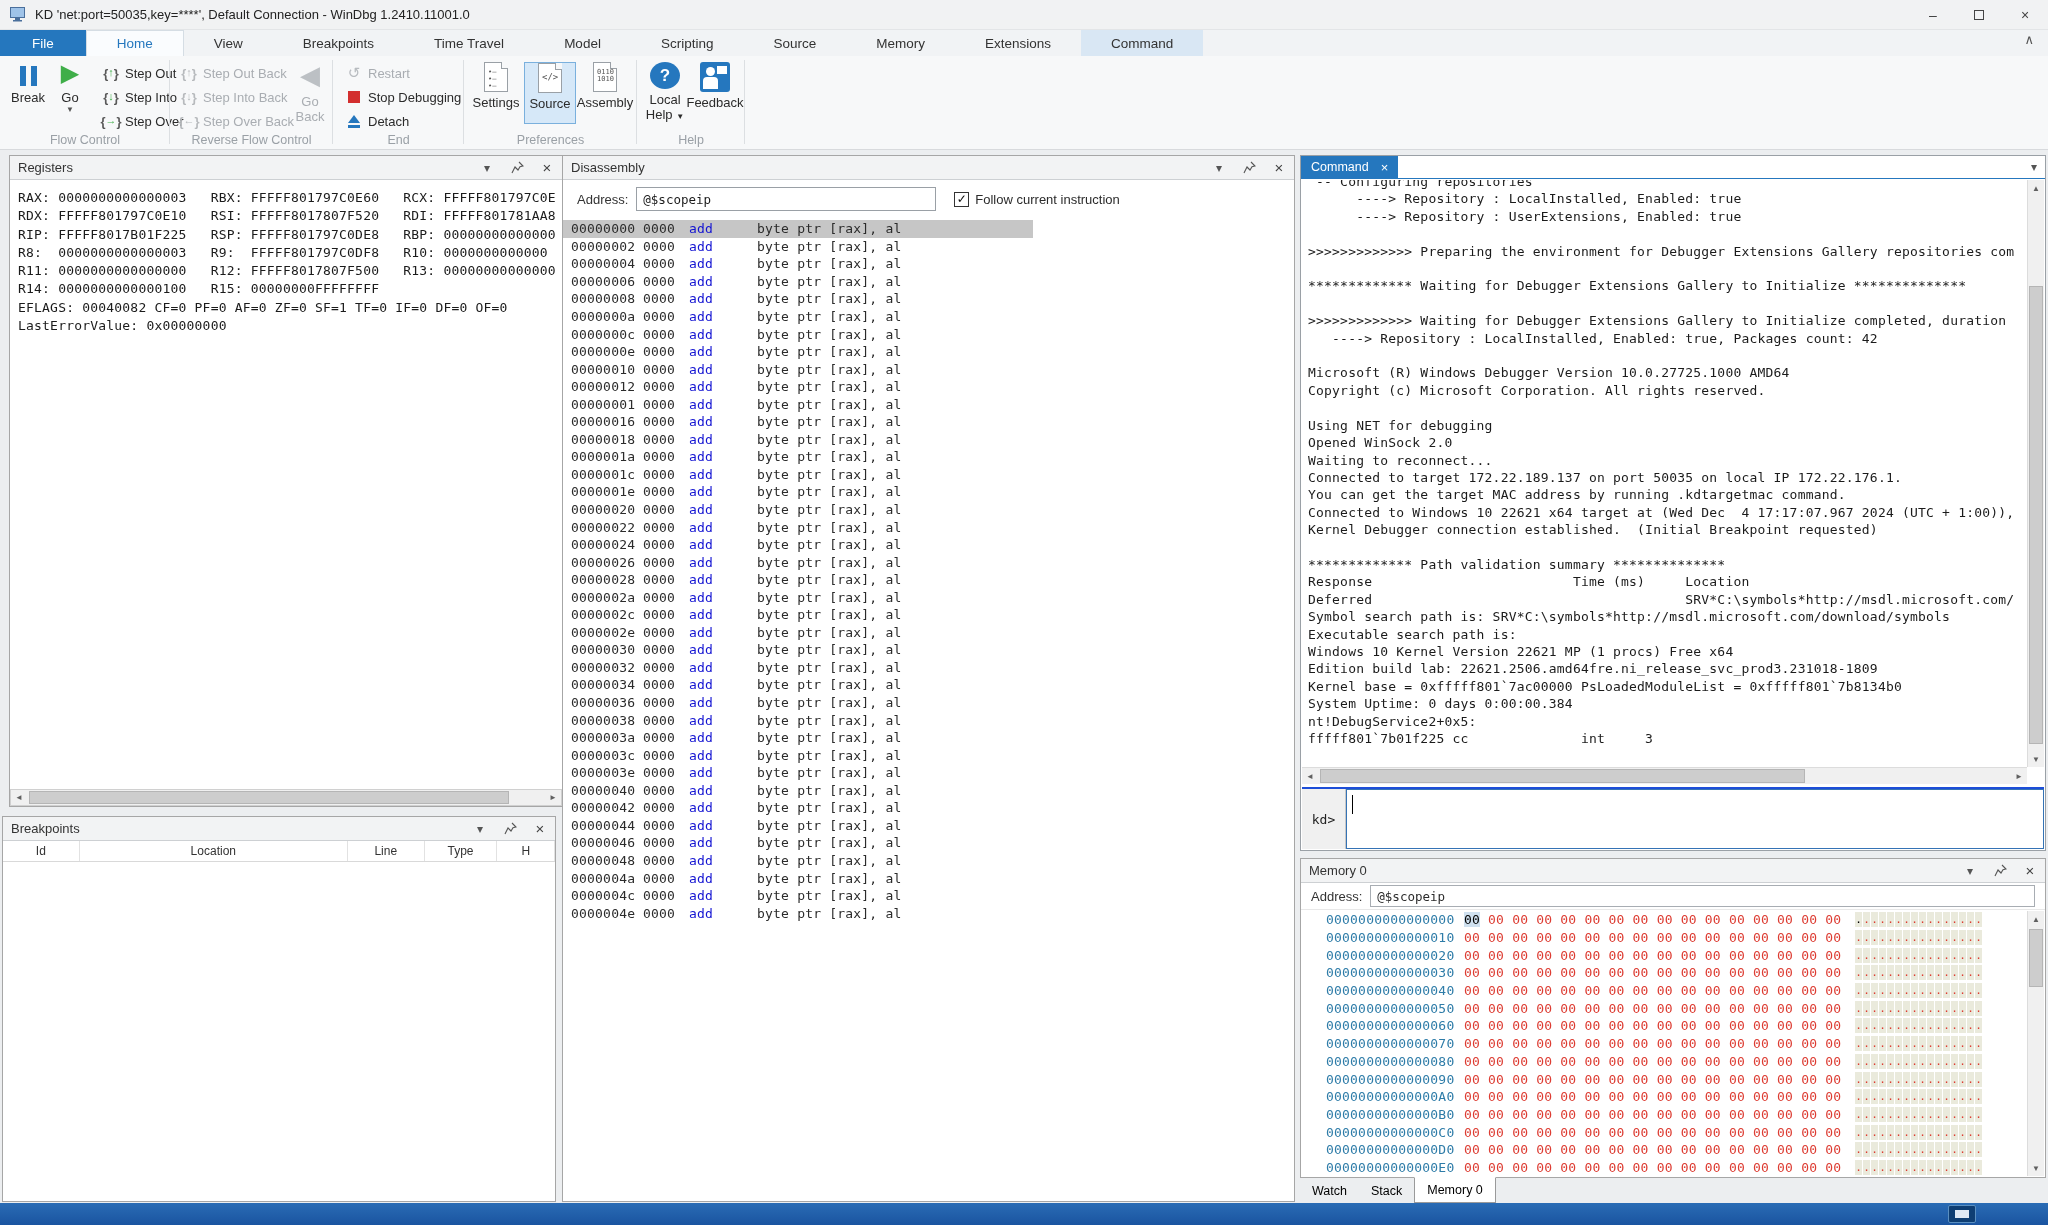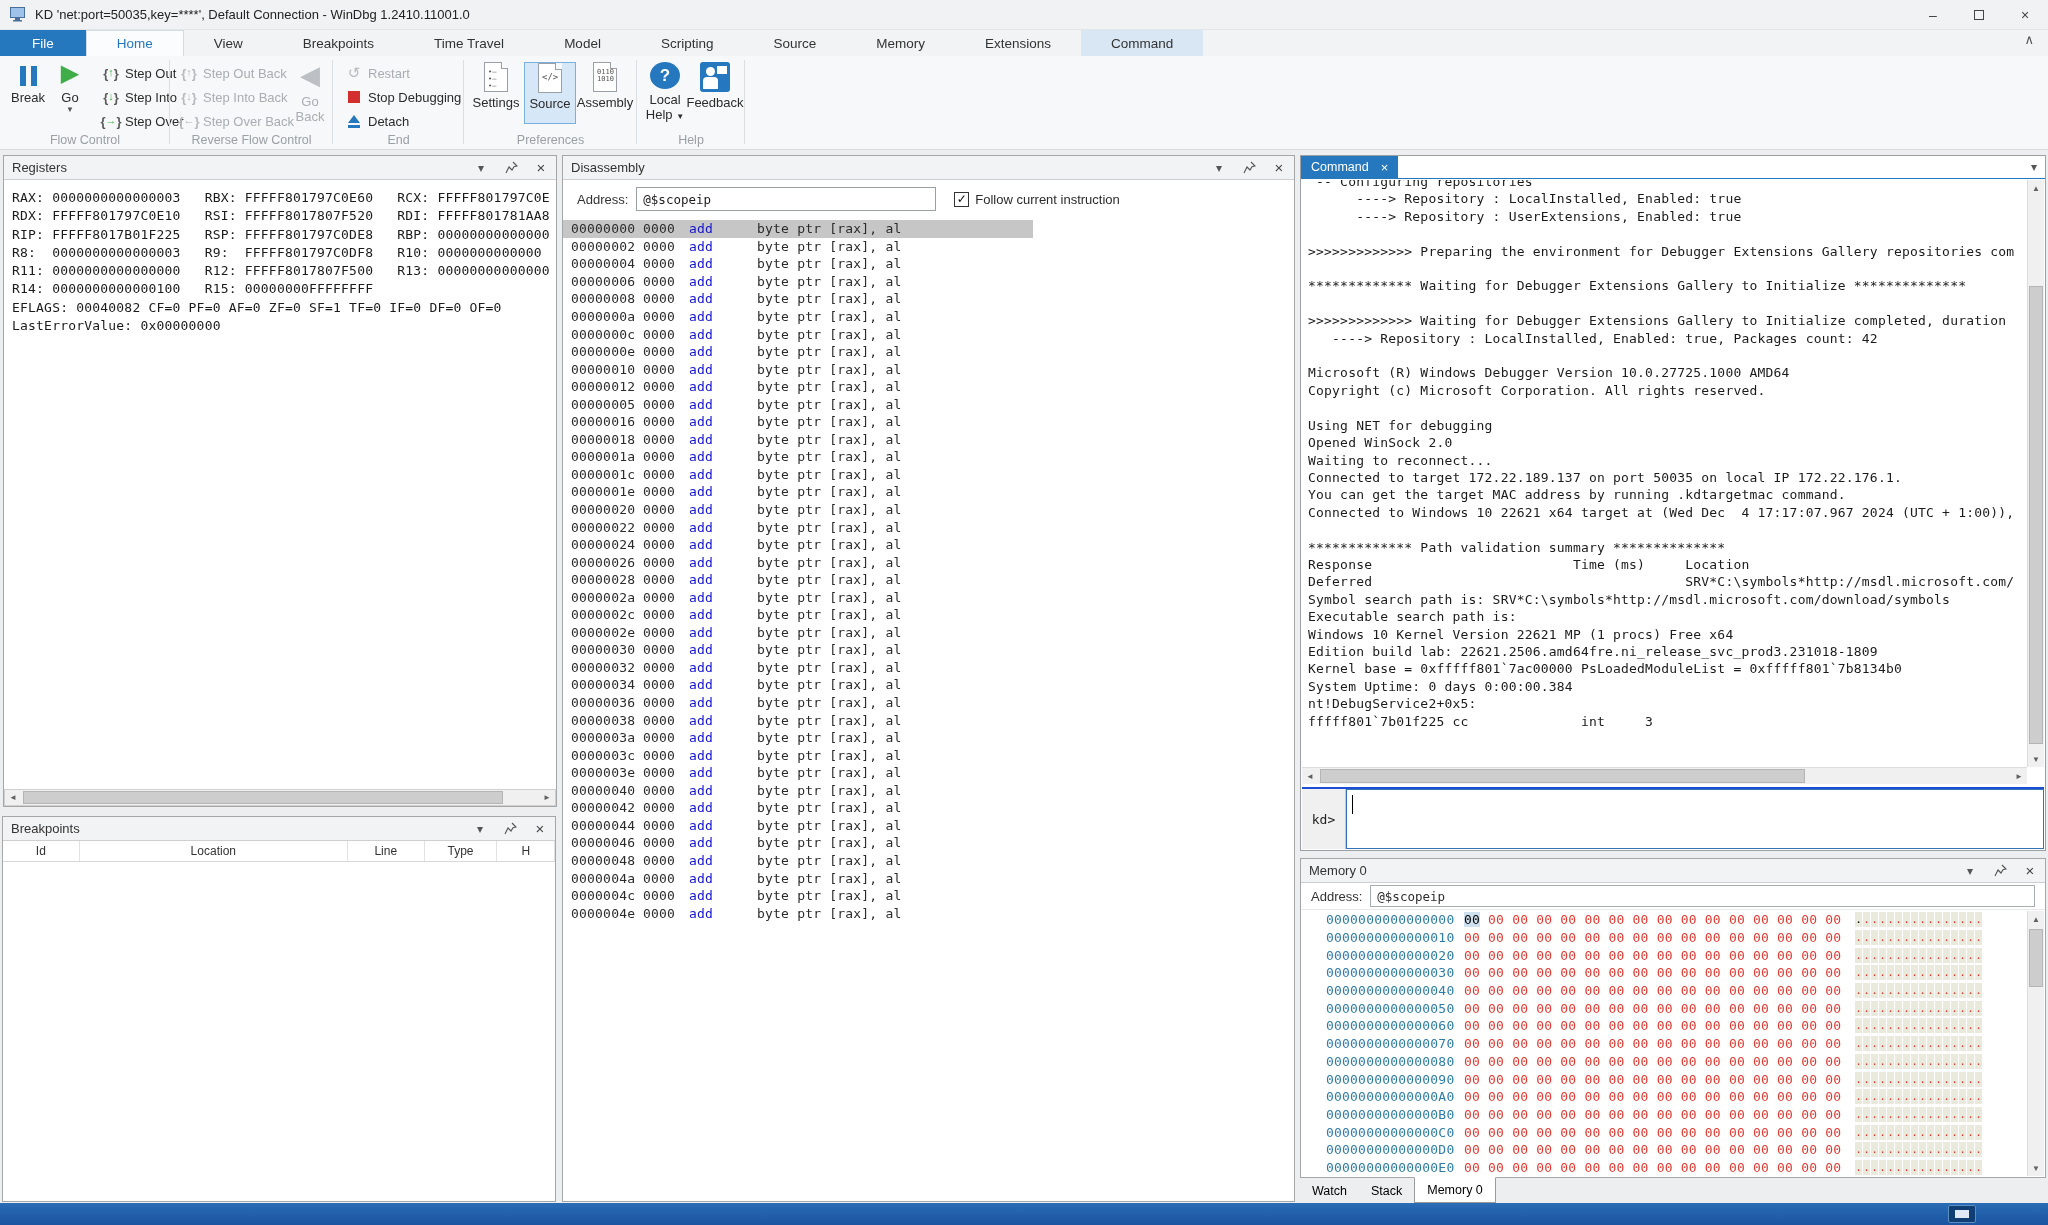--- a/index.html
+++ b/index.html
@@ -59,21 +59,21 @@
   .twoLine{text-align:center;line-height:15px;margin-top:3px;font-size:13px}
 
   
   .panel{position:absolute;background:#fff;border:1px solid #a6a6a6}
   .ptitle{height:24px;background:#f2f3f4;border-bottom:1px solid #cdd0d3;display:flex;align-items:center;padding:0 8px;font-size:13px;color:#333}
   .picons{margin-left:auto;display:flex;gap:16px;align-items:center;color:#555;font-size:12px}
   .picon{display:flex;align-items:center;justify-content:center;width:14px;height:14px}
   .xglyph{font-size:15px;color:#444}
 
   
-  #registers{left:3px;top:155px;width:554px;height:652px}
+  #registers{left:9px;top:155px;width:554px;height:652px}
   #registers .content{padding:9px 8px;overflow:hidden}
   .regline{white-space:pre;line-height:18.3px}
 
   
   #breakpoints{left:2px;top:816px;width:554px;height:386px}
   .bphead{display:flex;height:21px;border-bottom:1px solid #d9d9d9;font-size:12px;color:#333}
   .bpcol{display:flex;align-items:center;justify-content:center;border-right:1px solid #e2e2e2;white-space:nowrap;overflow:hidden}
 
   
   #disassembly{left:562px;top:155px;width:733px;height:1047px}
@@ -398,21 +398,21 @@
       <div class="drow sel"><span class="daddr">00000000</span><span class="dbytes">0000</span><span class="dmnem">add</span><span class="dops">byte ptr [rax], al</span></div>
       <div class="drow"><span class="daddr">00000002</span><span class="dbytes">0000</span><span class="dmnem">add</span><span class="dops">byte ptr [rax], al</span></div>
       <div class="drow"><span class="daddr">00000004</span><span class="dbytes">0000</span><span class="dmnem">add</span><span class="dops">byte ptr [rax], al</span></div>
       <div class="drow"><span class="daddr">00000006</span><span class="dbytes">0000</span><span class="dmnem">add</span><span class="dops">byte ptr [rax], al</span></div>
       <div class="drow"><span class="daddr">00000008</span><span class="dbytes">0000</span><span class="dmnem">add</span><span class="dops">byte ptr [rax], al</span></div>
       <div class="drow"><span class="daddr">0000000a</span><span class="dbytes">0000</span><span class="dmnem">add</span><span class="dops">byte ptr [rax], al</span></div>
       <div class="drow"><span class="daddr">0000000c</span><span class="dbytes">0000</span><span class="dmnem">add</span><span class="dops">byte ptr [rax], al</span></div>
       <div class="drow"><span class="daddr">0000000e</span><span class="dbytes">0000</span><span class="dmnem">add</span><span class="dops">byte ptr [rax], al</span></div>
       <div class="drow"><span class="daddr">00000010</span><span class="dbytes">0000</span><span class="dmnem">add</span><span class="dops">byte ptr [rax], al</span></div>
       <div class="drow"><span class="daddr">00000012</span><span class="dbytes">0000</span><span class="dmnem">add</span><span class="dops">byte ptr [rax], al</span></div>
-      <div class="drow"><span class="daddr">00000005</span><span class="dbytes">0000</span><span class="dmnem">add</span><span class="dops">byte ptr [rax], al</span></div>
+      <div class="drow"><span class="daddr">00000001</span><span class="dbytes">0000</span><span class="dmnem">add</span><span class="dops">byte ptr [rax], al</span></div>
       <div class="drow"><span class="daddr">00000016</span><span class="dbytes">0000</span><span class="dmnem">add</span><span class="dops">byte ptr [rax], al</span></div>
       <div class="drow"><span class="daddr">00000018</span><span class="dbytes">0000</span><span class="dmnem">add</span><span class="dops">byte ptr [rax], al</span></div>
       <div class="drow"><span class="daddr">0000001a</span><span class="dbytes">0000</span><span class="dmnem">add</span><span class="dops">byte ptr [rax], al</span></div>
       <div class="drow"><span class="daddr">0000001c</span><span class="dbytes">0000</span><span class="dmnem">add</span><span class="dops">byte ptr [rax], al</span></div>
       <div class="drow"><span class="daddr">0000001e</span><span class="dbytes">0000</span><span class="dmnem">add</span><span class="dops">byte ptr [rax], al</span></div>
       <div class="drow"><span class="daddr">00000020</span><span class="dbytes">0000</span><span class="dmnem">add</span><span class="dops">byte ptr [rax], al</span></div>
       <div class="drow"><span class="daddr">00000022</span><span class="dbytes">0000</span><span class="dmnem">add</span><span class="dops">byte ptr [rax], al</span></div>
       <div class="drow"><span class="daddr">00000024</span><span class="dbytes">0000</span><span class="dmnem">add</span><span class="dops">byte ptr [rax], al</span></div>
       <div class="drow"><span class="daddr">00000026</span><span class="dbytes">0000</span><span class="dmnem">add</span><span class="dops">byte ptr [rax], al</span></div>
       <div class="drow"><span class="daddr">00000028</span><span class="dbytes">0000</span><span class="dmnem">add</span><span class="dops">byte ptr [rax], al</span></div>
@@ -460,20 +460,21 @@
       <div class="cline"> </div>
       <div class="cline">Microsoft (R) Windows Debugger Version 10.0.27725.1000 AMD64</div>
       <div class="cline">Copyright (c) Microsoft Corporation. All rights reserved.</div>
       <div class="cline"> </div>
       <div class="cline">Using NET for debugging</div>
       <div class="cline">Opened WinSock 2.0</div>
       <div class="cline">Waiting to reconnect...</div>
       <div class="cline">Connected to target 172.22.189.137 on port 50035 on local IP 172.22.176.1.</div>
       <div class="cline">You can get the target MAC address by running .kdtargetmac command.</div>
       <div class="cline">Connected to Windows 10 22621 x64 target at (Wed Dec  4 17:17:07.967 2024 (UTC + 1:00)),</div>
+      <div class="cline">Kernel Debugger connection established.  (Initial Breakpoint requested)</div>
       <div class="cline"> </div>
       <div class="cline">************* Path validation summary **************</div>
       <div class="cline">Response                         Time (ms)     Location</div>
       <div class="cline">Deferred                                       SRV*C:\symbols*http://msdl.microsoft.com/</div>
       <div class="cline">Symbol search path is: SRV*C:\symbols*http://msdl.microsoft.com/download/symbols</div>
       <div class="cline">Executable search path is: </div>
       <div class="cline">Windows 10 Kernel Version 22621 MP (1 procs) Free x64</div>
       <div class="cline">Edition build lab: 22621.2506.amd64fre.ni_release_svc_prod3.231018-1809</div>
       <div class="cline">Kernel base = 0xfffff801`7ac00000 PsLoadedModuleList = 0xfffff801`7b8134b0</div>
       <div class="cline">System Uptime: 0 days 0:00:00.384</div>

